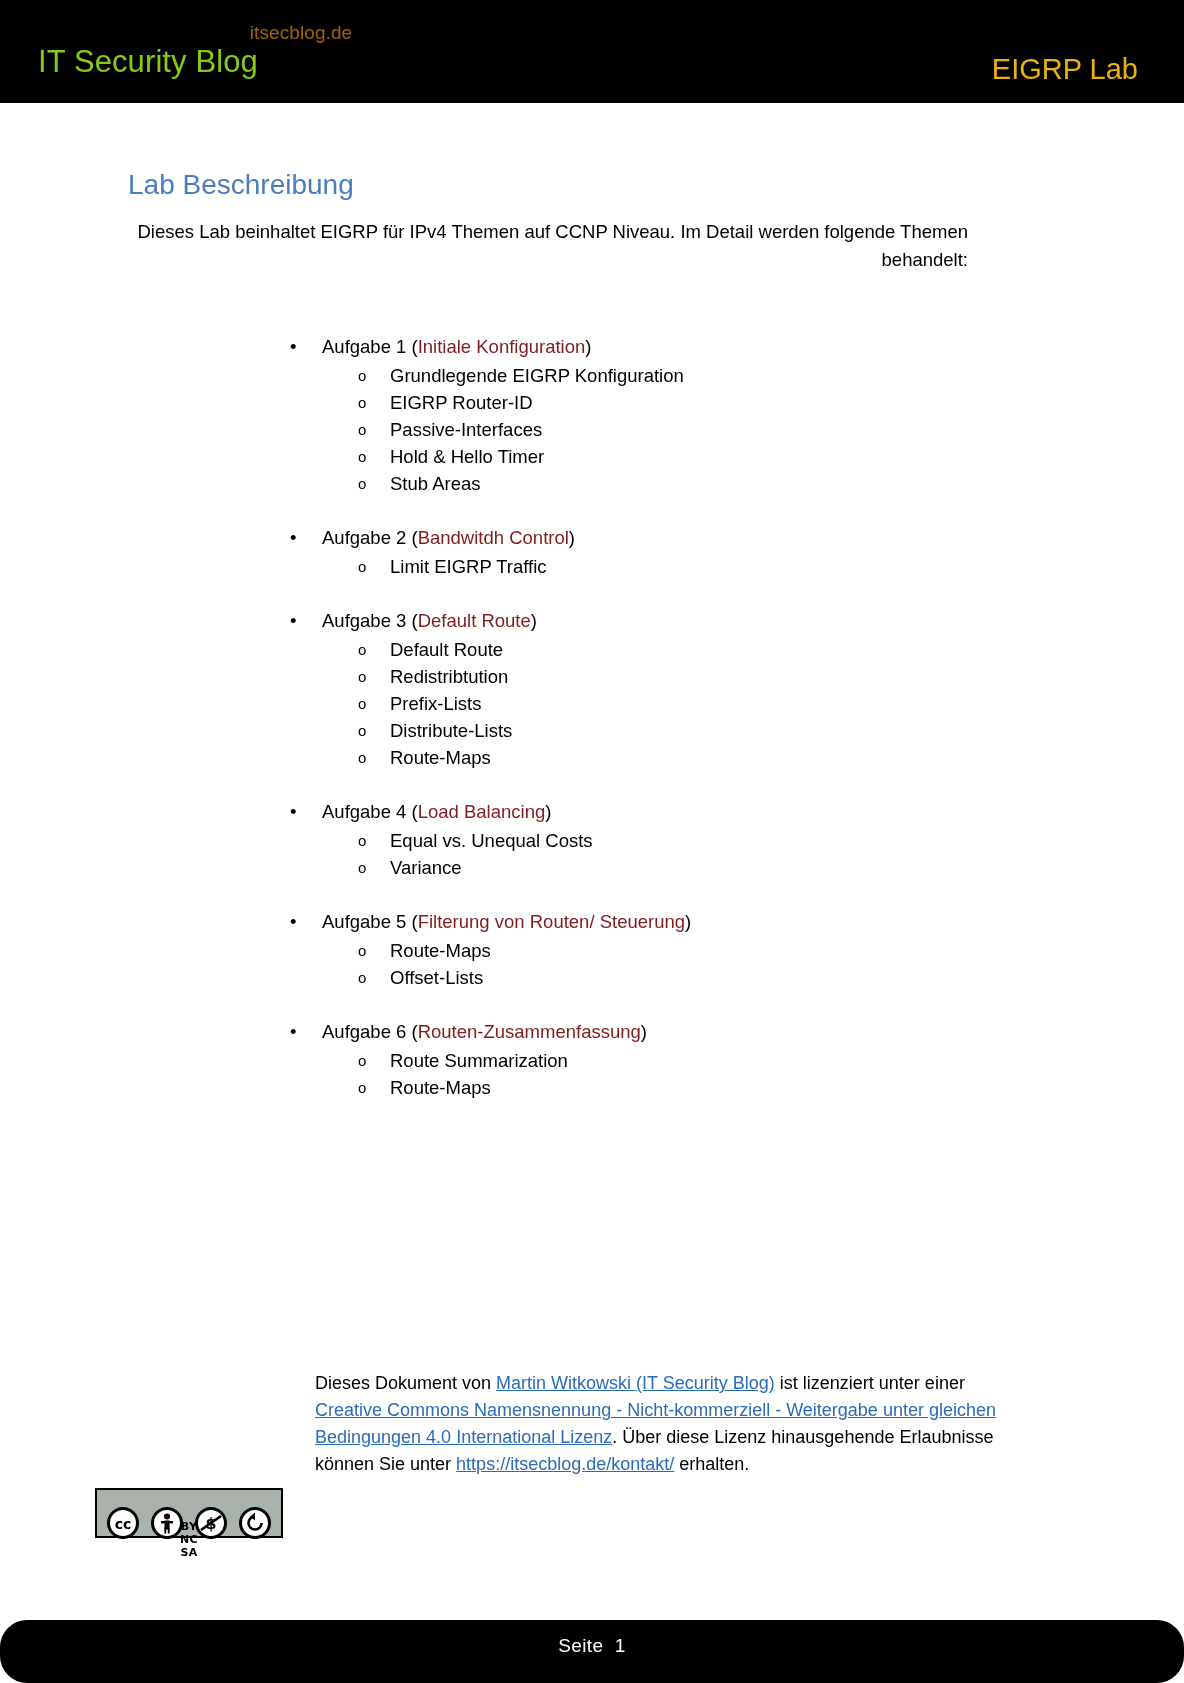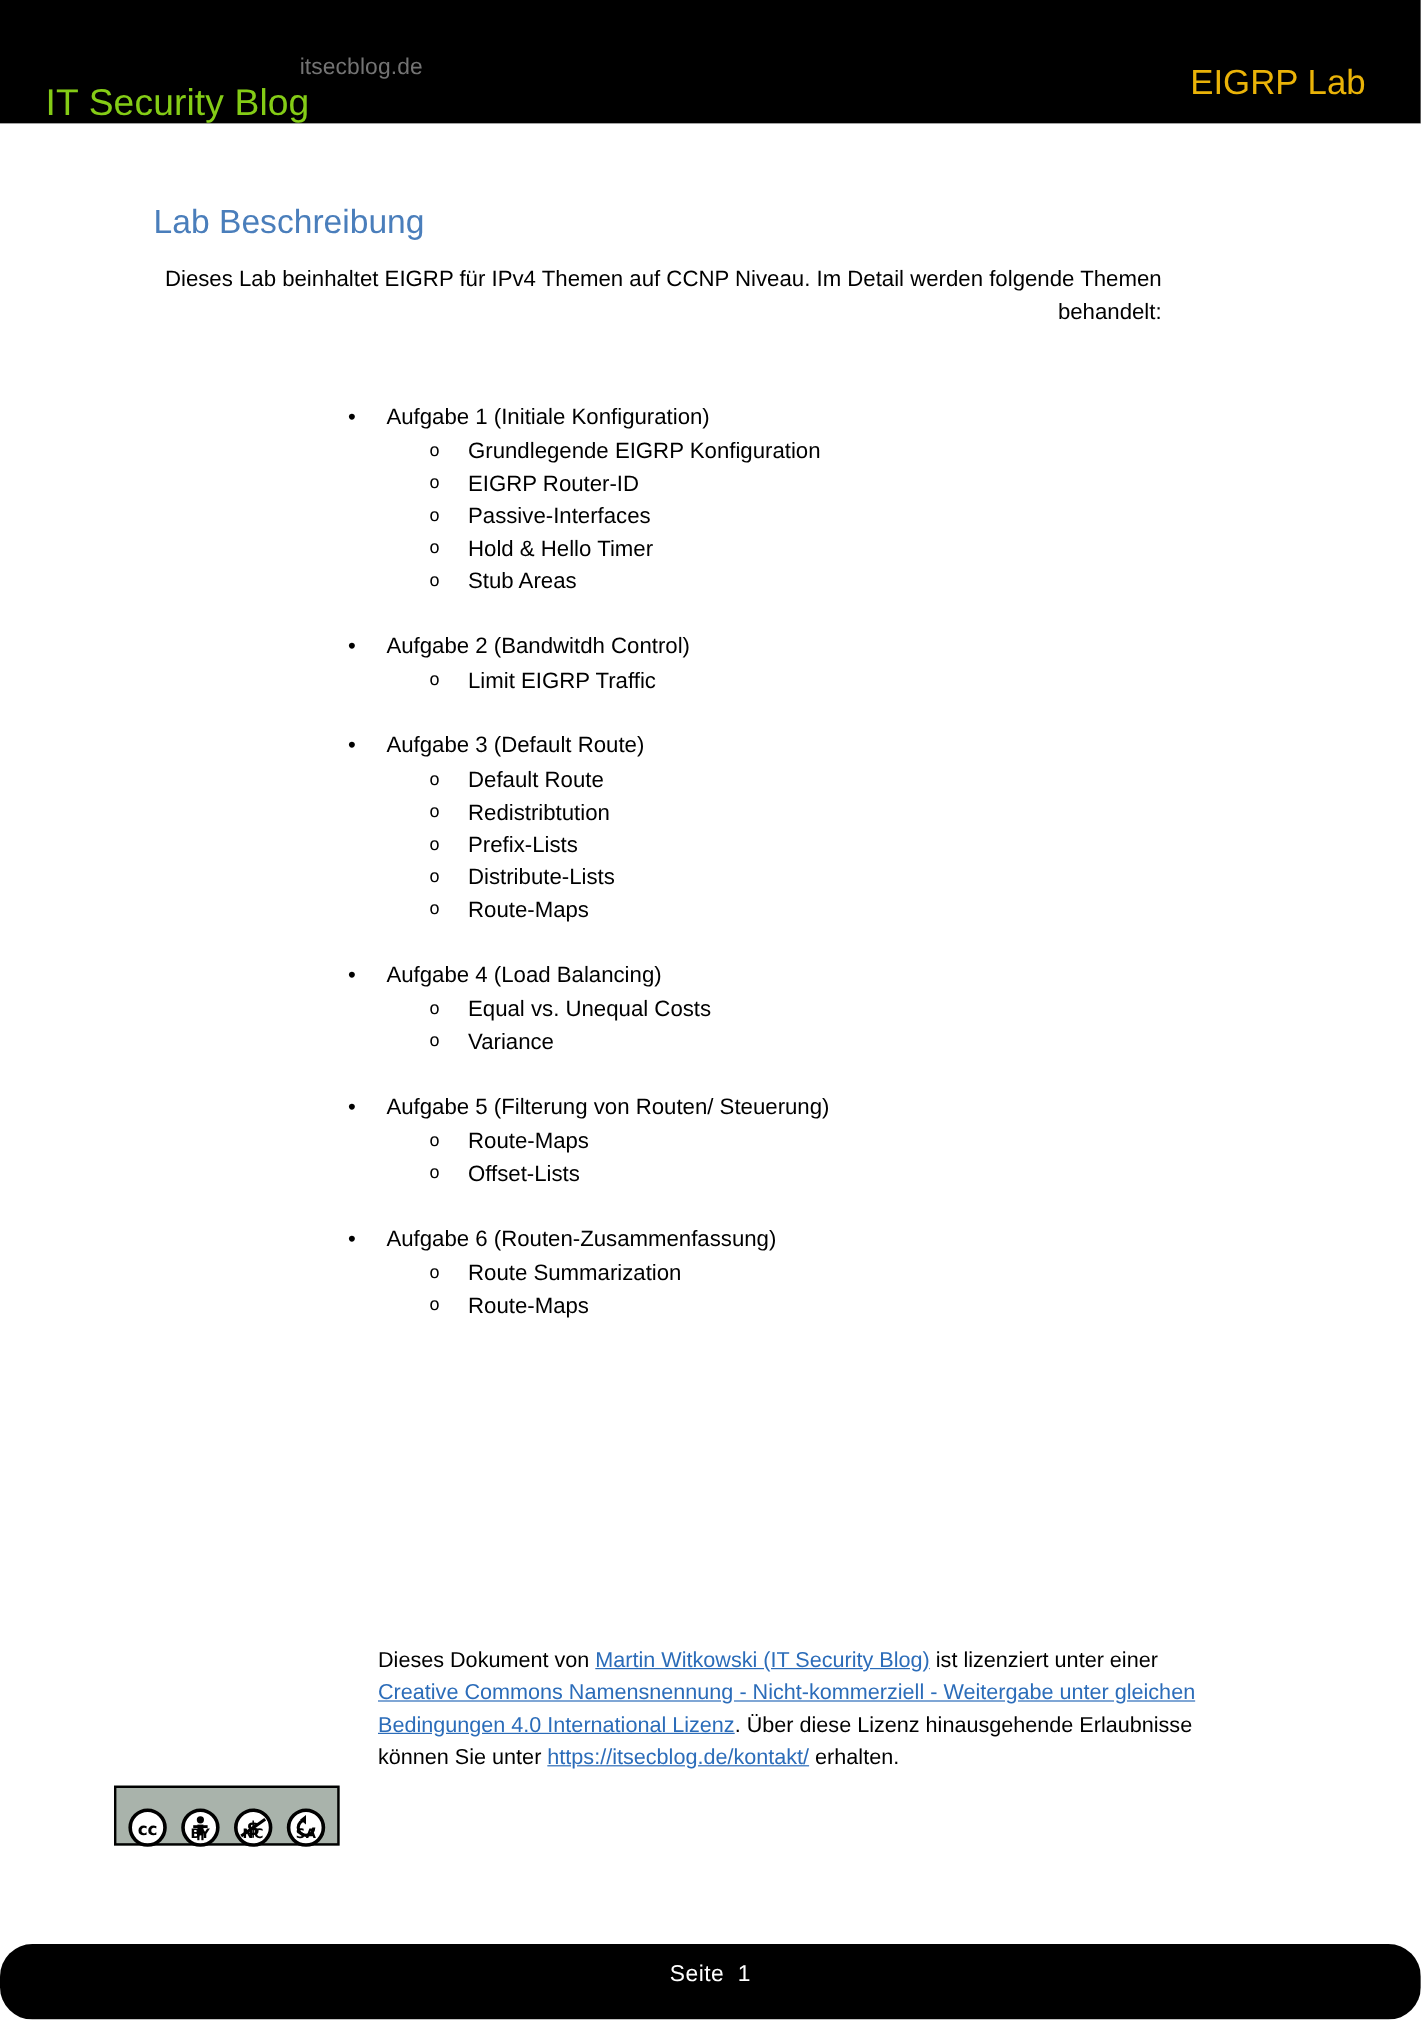--- a/index.html
+++ b/index.html
@@ -24,28 +24,27 @@
     height: 103px;
     background: #000000;
   }
   .brand-block {
     position: absolute;
     left: 38px;
     top: 22px;
     width: 520px;
   }
   .brand-domain {
-    color: #737373;
+    color: #a16207;
     font-size: 19px;
     line-height: 22px;
     text-align: center;
     width: 246px;
     margin-left: 140px;
     letter-spacing: 0.1px;
-    margin-top: 24px;
   }
   .brand-title {
     color: #84cc16;
     font-size: 31px;
     line-height: 38px;
     letter-spacing: 0.1px;
     margin-top: -1px;
   }
   .header-right {
     position: absolute;
@@ -104,21 +103,21 @@
     min-height: 30px;
   }
   .task-line .disc {
     position: absolute;
     left: 162px;
     top: 0;
     font-size: 18.5px;
     line-height: 30px;
   }
   .link-blue {
-    color: #000000;
+    color: #7f1d1d;
   }
 
   .sub-line {
     position: relative;
     padding-left: 262px;
     font-size: 18.5px;
     line-height: 27px;
     min-height: 27px;
   }
   .sub-line .ring {
@@ -175,20 +174,21 @@
     position: absolute;
     left: 0;
     bottom: 0;
     width: 100%;
     height: 16px;
     display: flex;
     align-items: center;
     justify-content: space-around;
     padding: 0 4px;
     box-sizing: border-box;
+    flex-direction: column;
   }
   .cc-labels span {
     font-size: 11px;
     font-weight: bold;
     color: #000000;
     font-family: "DejaVu Sans", sans-serif;
     width: 32px;
     text-align: center;
     letter-spacing: 0.3px;
   }

